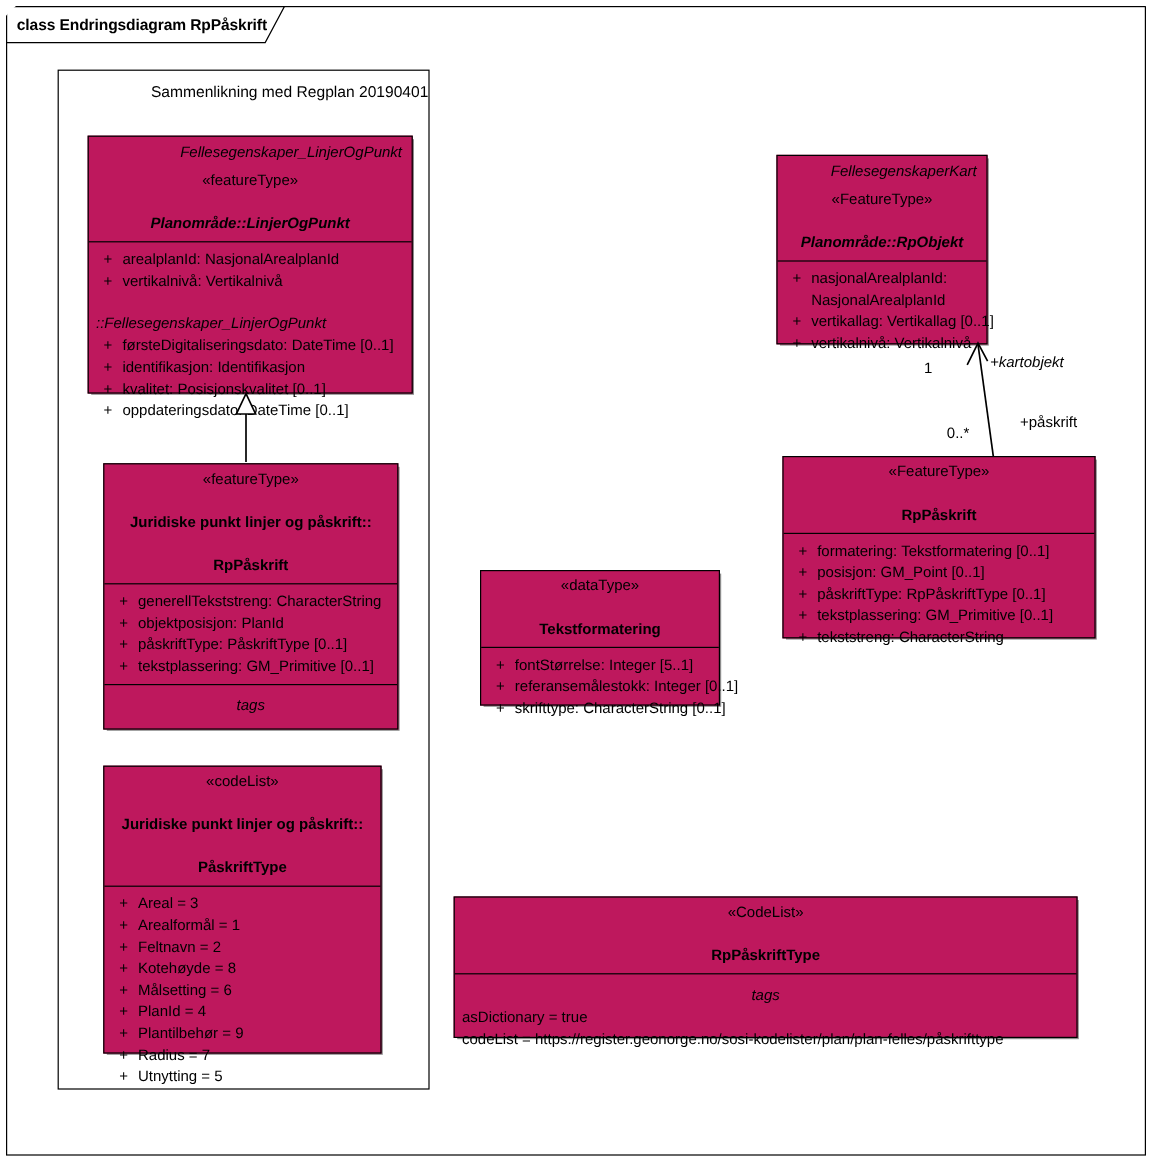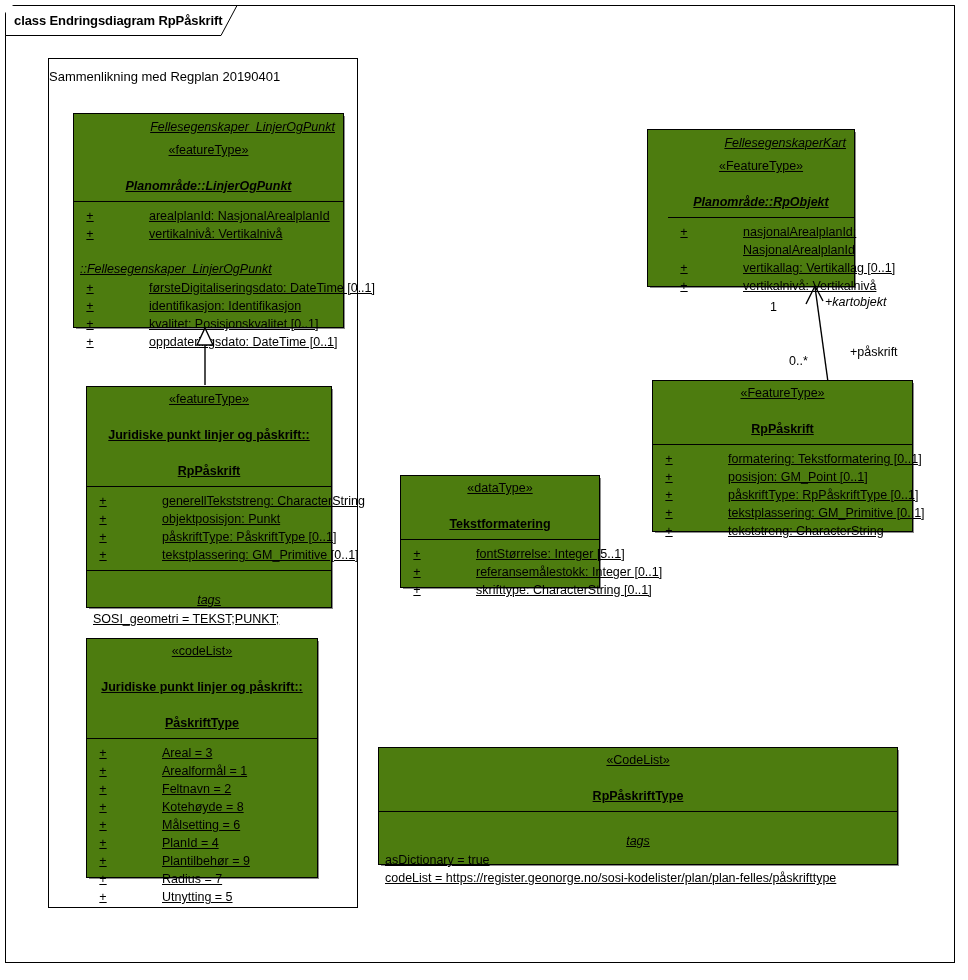--- a/index.html
+++ b/index.html
@@ -57,45 +57,44 @@
   }
 
   
   .package {
     position: absolute;
     border: 1px solid #000;
     box-sizing: border-box;
     background: #fff;
   }
   .package-title {
-    text-align: left;
+    text-align: right;
     font-size: 13px;
     padding-top: 10px;
     white-space: nowrap;
   }
 
   
   .uml {
     position: absolute;
     border: 1px solid #000;
     box-sizing: border-box;
-    background: #4d7c0f;
+    background: #be185d;
     box-shadow: 2px 2px 0 -1px rgba(0,0,0,0.45);
-    text-decoration: underline;
   }
   .uml-header {
     padding: 4px 6px 7px 6px;
     text-align: center;
   }
   .uml-section {
     border-top: 1px solid #000;
     padding: 5px 4px 6px 4px;
   }
   .uml-section.tags-section {
-    padding: 20px 6px 7px 6px;
+    padding: 8px 6px 7px 6px;
   }
   .qualname {
     font-size: 12.5px;
     font-style: italic;
     text-align: right;
     padding: 2px 2px 8px 0;
     white-space: nowrap;
   }
   .stereo {
     font-size: 12.5px;
@@ -114,21 +113,21 @@
     display: flex;
     font-size: 12.5px;
     line-height: 18px;
     white-space: nowrap;
   }
   .attr .vis {
     width: 24px;
     flex: 0 0 24px;
     text-align: center;
   }
-  .attr .txt { flex: 1 1 auto; margin-left: 47px; }
+  .attr .txt { flex: 1 1 auto; }
   .attr .txt.wrap { white-space: normal; }
   .group-label {
     font-size: 12.5px;
     font-style: italic;
     line-height: 20px;
     padding-left: 2px;
     white-space: nowrap;
     margin-top: 16px;
   }
   .tags-title {
@@ -230,34 +229,33 @@
       <div class="clsname">Juridiske punkt linjer og påskrift::</div>
       <div class="clsname">RpPåskrift</div>
     </div>
     <div class="uml-section">
       <div class="attr">
         <span class="vis">+</span>
         <span class="txt">generellTekststreng: CharacterString</span>
       </div>
       <div class="attr">
         <span class="vis">+</span>
-        <span class="txt">objektposisjon: Punkt</span>
+        <span class="txt">objektposisjon: PlanId</span>
       </div>
       <div class="attr">
         <span class="vis">+</span>
         <span class="txt">påskriftType: PåskriftType [0..1]</span>
       </div>
       <div class="attr">
         <span class="vis">+</span>
         <span class="txt">tekstplassering: GM_Primitive [0..1]</span>
       </div>
     </div>
     <div class="uml-section tags-section">
       <div class="tags-title">tags</div>
-      <div class="tag-line">SOSI_geometri = TEKST;PUNKT;</div>
     </div>
   </div>
 
   <div class="uml" style="left:86px; top:638px; width:232px; height:240px;">
     <div class="uml-header">
       <div class="stereo">«codeList»</div>
       <div class="clsname">Juridiske punkt linjer og påskrift::</div>
       <div class="clsname">PåskriftType</div>
     </div>
     <div class="uml-section">
@@ -314,21 +312,21 @@
         <span class="vis">+</span>
         <span class="txt">referansemålestokk: Integer [0..1]</span>
       </div>
       <div class="attr">
         <span class="vis">+</span>
         <span class="txt">skrifttype: CharacterString [0..1]</span>
       </div>
     </div>
   </div>
 
-  <div class="uml" style="left:647px; top:129px; width:208px; height:158px;padding-left:20px;">
+  <div class="uml" style="left:647px; top:129px; width:176px; height:158px;">
     <div class="uml-header">
       <div class="qualname">FellesegenskaperKart</div>
       <div class="stereo">«FeatureType»</div>
       <div class="clsname ital">Planområde::RpObjekt</div>
     </div>
     <div class="uml-section">
       <div class="attr">
         <span class="vis">+</span>
         <span class="txt wrap">nasjonalArealplanId: NasjonalArealplanId</span>
       </div>

